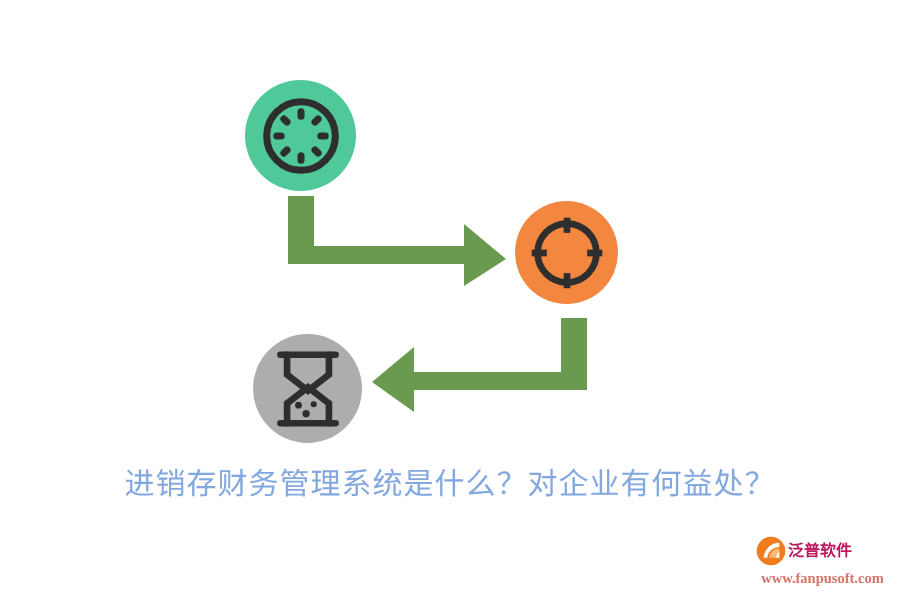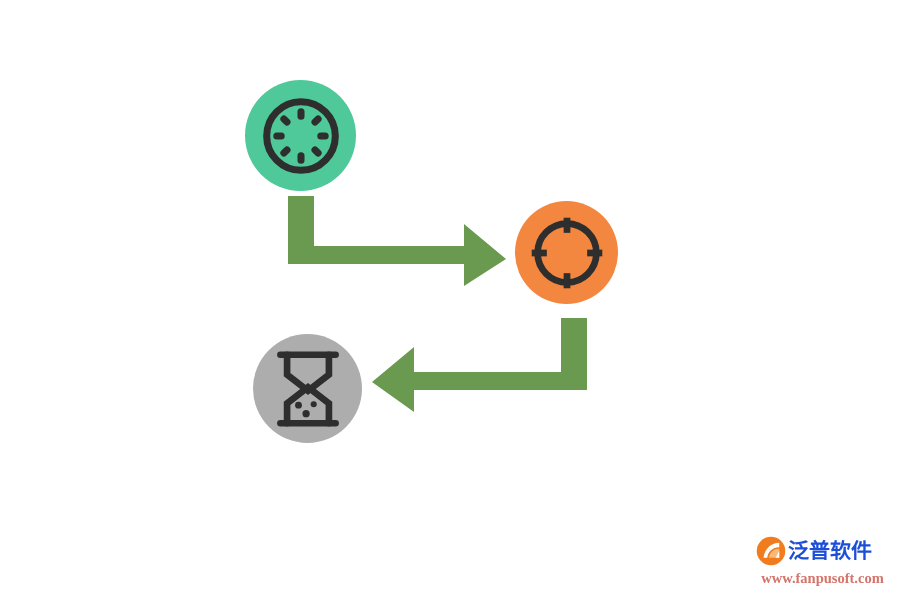--- a/index.html
+++ b/index.html
@@ -96,23 +96,23 @@
     height: 34px;
   }
   #watermark-mark {
     width: 30px;
     height: 30px;
     flex: 0 0 auto;
     margin-right: 2px;
   }
   #watermark-name {
     font-family: "DejaVu Sans", "Liberation Sans", sans-serif;
-    font-size: 21px;
+    font-size: 16px;
     font-weight: bold;
-    color: #1d4ed8;
+    color: #be185d;
     line-height: 1;
     letter-spacing: 0px;
     white-space: nowrap;
   }
   #watermark-url {
     font-family: "Liberation Serif", "DejaVu Serif", serif;
     font-size: 14.5px;
     font-weight: bold;
     color: #d4756b;
     line-height: 1;
@@ -186,20 +186,21 @@
   </div>
 
   <div class="arrow" id="arrow-bottom">
     <span>
       <svg width="215" height="94" viewBox="0 0 215 94" aria-hidden="true">
         <path d="M215 0 H189 V54 H42 V29 L0 64 L42 94 V72 H215 Z" fill="#6a9a50"></path>
       </svg>
     </span>
   </div>
 
+  <div id="caption">进销存财务管理系统是什么？对企业有何益处？</div>
 
   <div id="watermark">
     <div id="watermark-brandrow">
       <span id="watermark-mark">
         <svg width="30" height="30" viewBox="0 0 40 40" aria-hidden="true">
           <circle cx="20" cy="20" r="19" fill="#f07c1e"></circle>
           <path d="M10 29 C12 16 21 9 31 9 L31 15 C22 15 16 21 15 29 Z" fill="#ffffff"></path>
           <path d="M17 29 C19 21 24 17 31 17 L31 29 Z" fill="#f9b97a"></path>
           <path d="M26 29 L31 20 L31 29 Z" fill="#ffffff"></path>
         </svg>

